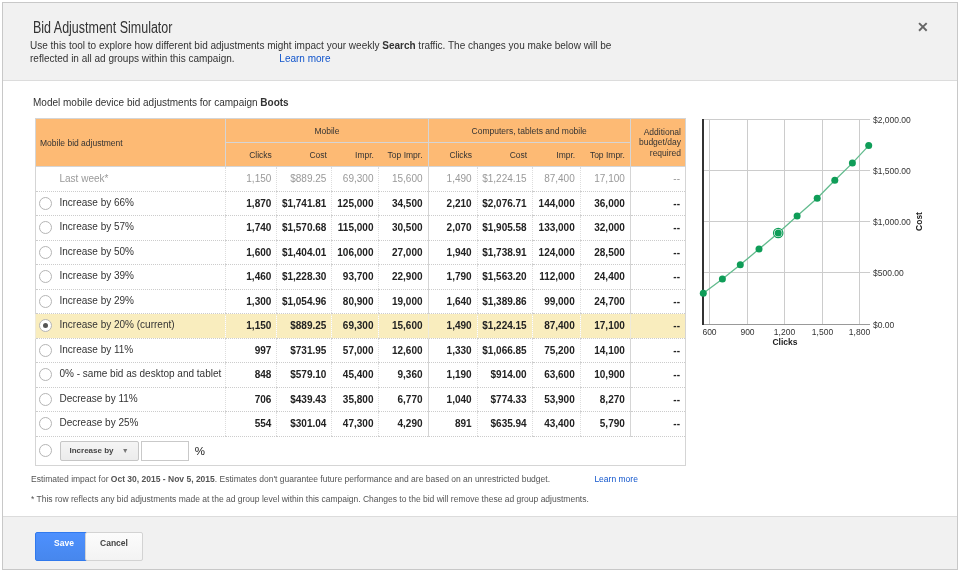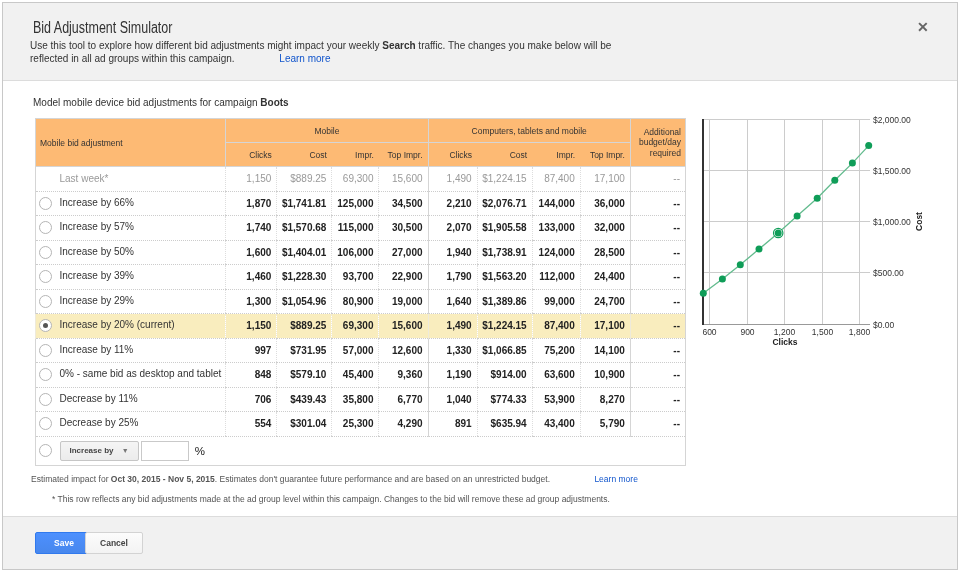--- a/index.html
+++ b/index.html
@@ -30,22 +30,22 @@
 tbody tr.bottomrow td { border-bottom:1px solid #d5d5d5; border-left:1px solid #d5d5d5; border-right:1px solid #d5d5d5; text-align:left; }
 .radio { display:inline-block; width:13px; height:13px; border:1px solid #b5b5b5; border-radius:50%; background:#fff; vertical-align:middle; position:relative; }
 .radio.sel:after { content:""; position:absolute; left:3px; top:3px; width:5px; height:5px; border-radius:50%; background:#555; }
 .rwrap { display:inline-block; width:23.5px; padding-left:3px; vertical-align:middle; }
 .ddbtn { display:inline-block; height:20px; line-height:18px; padding:0 9px; border:1px solid #c6c6c6; border-radius:2px; background:linear-gradient(#f5f5f5,#ececec); font-size:8px; font-weight:bold; color:#444; vertical-align:middle; }
 .ddbtn .arr { font-size:7px; color:#777; margin-left:6px; }
 .pctinput { display:inline-block; width:48px; height:20px; border:1px solid #c9c9c9; background:#fff; vertical-align:middle; margin-left:2px; }
 .pctsign { font-size:11.5px; color:#222; margin-left:6px; vertical-align:middle; }
 #fn1, #fn2 { position:absolute; font-size:8.5px; color:#545454; }
 #fn1 { left:31px; top:474px; }
-#fn2 { left:31px; top:494px;margin-left:21px; }
-.btn { position:absolute; height:22px; line-height:20px; text-align:center; font-size:8.5px; font-weight:bold; border-radius:2px; }
+#fn2 { left:31px; top:494px; }
+.btn { position:absolute; height:29px; line-height:20px; text-align:center; font-size:8.5px; font-weight:bold; border-radius:2px; }
 #save { left:35px; top:532px; width:58px; background:linear-gradient(#4d90fe,#4787ed); border:1px solid #3079ed; color:#fff; }
 #cancel { left:85px; top:532px; width:58px; background:linear-gradient(#fcfcfc,#f3f3f3); border:1px solid #d3d3d3; color:#444; }
 #chart { position:absolute; left:690px; top:105px; }
 </style>
 </head>
 <body>
 <div id="dialog">
   <div id="hdr"></div>
   <div id="footer"></div>
 </div>
@@ -203,21 +203,21 @@
         <td class="gb">1,040</td>
         <td>$774.33</td>
         <td>53,900</td>
         <td>8,270</td>
         <td class="gb rlast">--</td>
       </tr>
     <tr>
         <td class="lbl"><span class="rwrap"><span class="radio"></span></span>Decrease by 25%</td>
         <td>554</td>
         <td>$301.04</td>
-        <td>25,300</td>
+        <td>47,300</td>
         <td>4,290</td>
         <td class="gb">891</td>
         <td>$635.94</td>
         <td>43,400</td>
         <td>5,790</td>
         <td class="gb rlast">--</td>
       </tr>
     <tr class="bottomrow">
         <td colspan="10" class="lbl"><span class="rwrap"><span class="radio"></span></span><span class="ddbtn">Increase by <span class="arr">▼</span></span><span class="pctinput"></span><span class="pctsign">%</span></td>
       </tr>

